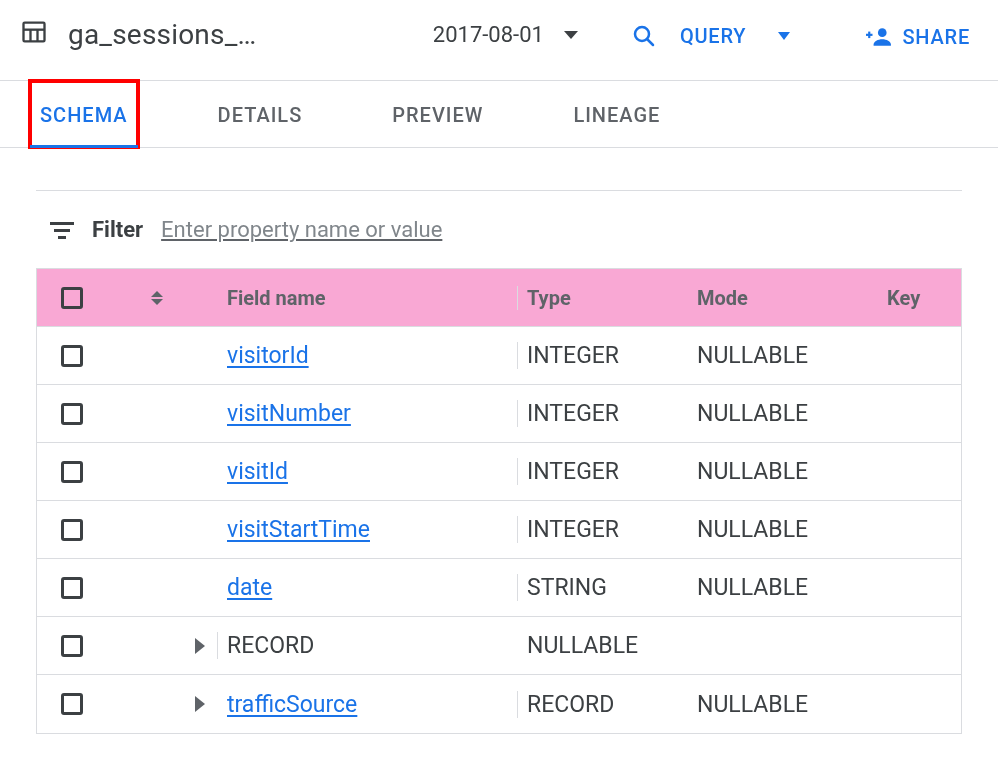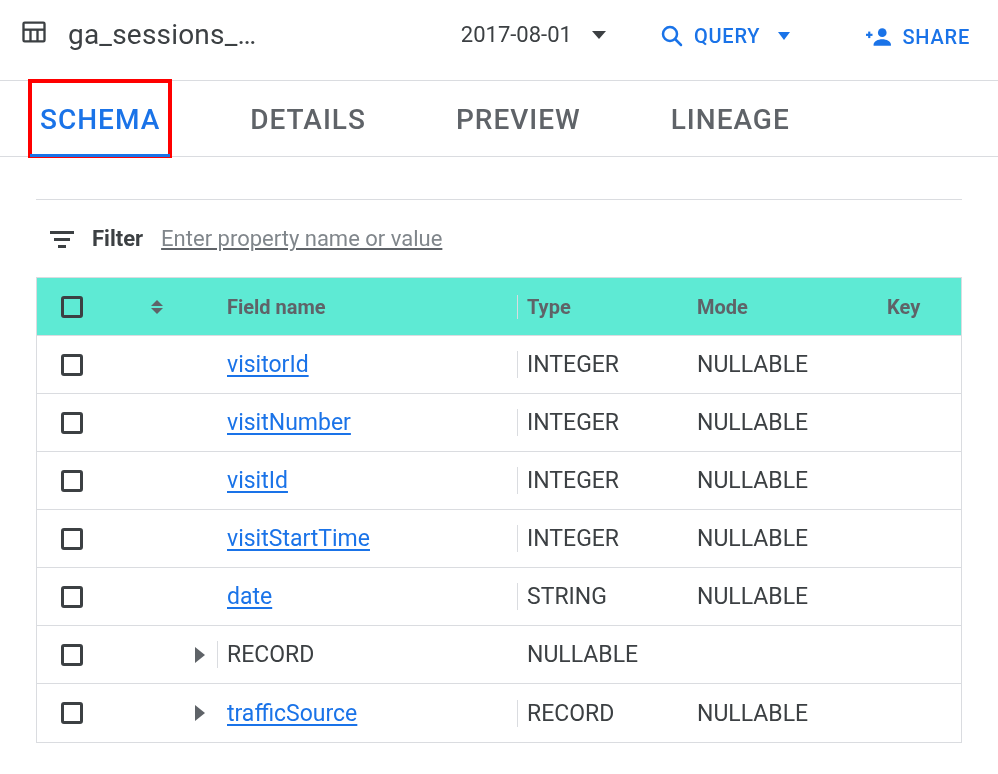--- a/index.html
+++ b/index.html
@@ -43,21 +43,21 @@
   }
   .caret-down {
     width: 0; height: 0;
     border-left: 7px solid transparent;
     border-right: 7px solid transparent;
     border-top: 8px solid #3c4043;
   }
   .query-btn {
     display: flex;
     align-items: center;
-    gap: 10px;
+    gap: 24px;
     color: #1a73e8;
     font-weight: 500;
     font-size: 20px;
     letter-spacing: 0.8px;
     cursor: pointer;
     padding: 6px 8px;
     margin-right: 40px;
   }
   .query-btn svg { width: 24px; height: 24px; stroke:#1a73e8; fill:none; }
   .caret-down-blue {
@@ -84,21 +84,21 @@
   .tabs {
     display: flex;
     gap: 70px;
     padding: 0 0 0 30px;
     border-bottom: 1px solid #dadce0;
     border-top: 1px solid #dadce0;
     align-items: stretch;
   }
   .tab {
     padding: 22px 10px 20px 10px;
-    font-size: 28px;
+    font-size: 20px;
     font-weight: 500;
     letter-spacing: 1px;
     color: #5f6368;
     cursor: pointer;
     position: relative;
   }
   .tab.active { color: #1a73e8; }
   .tab.active::after {
     content: "";
     position: absolute;
@@ -138,21 +138,21 @@
   
   .schema-table {
     border: 1px solid #dadce0;
     border-radius: 0;
     width: 100%;
   }
   .thead {
     display: grid;
     grid-template-columns: 70px 110px 300px 170px 190px 80px;
     align-items: center;
-    background: #5eead4;
+    background: #f9a8d4;
     border-bottom: 1px solid #dadce0;
     height: 58px;
   }
   .th {
     font-size: 20px;
     font-weight: 700;
     color: #5f6368;
     padding: 0 10px;
     white-space: nowrap;
   }

